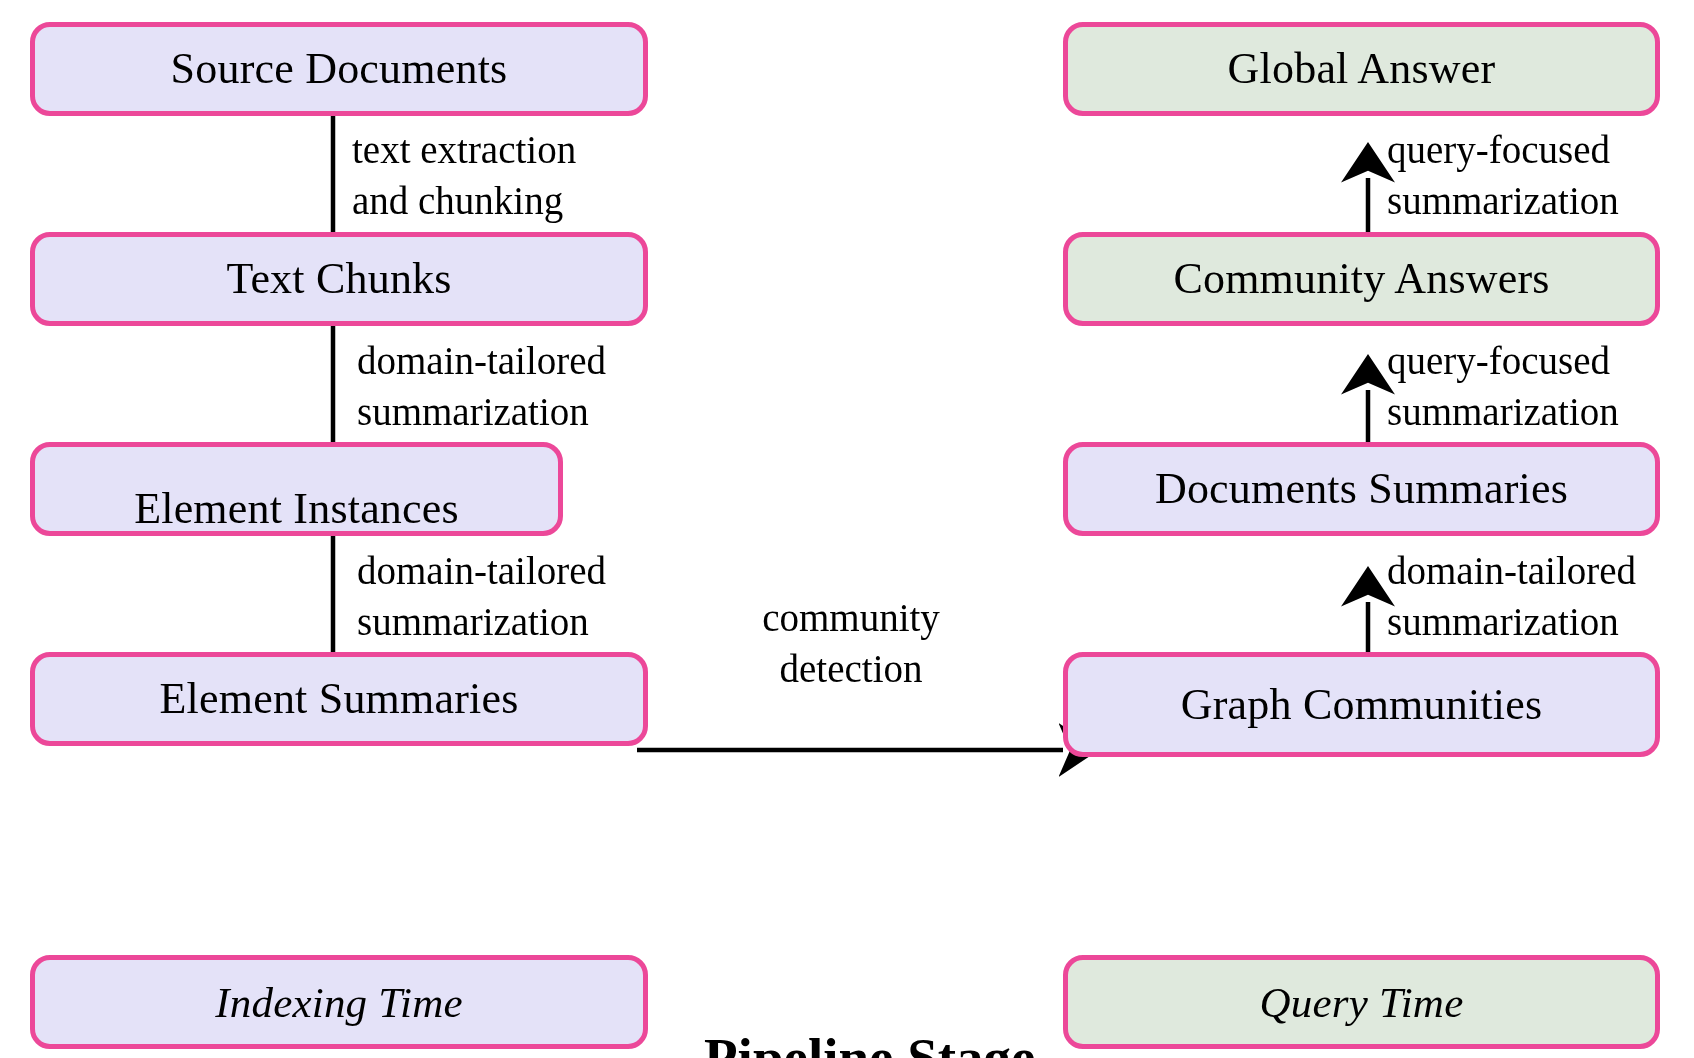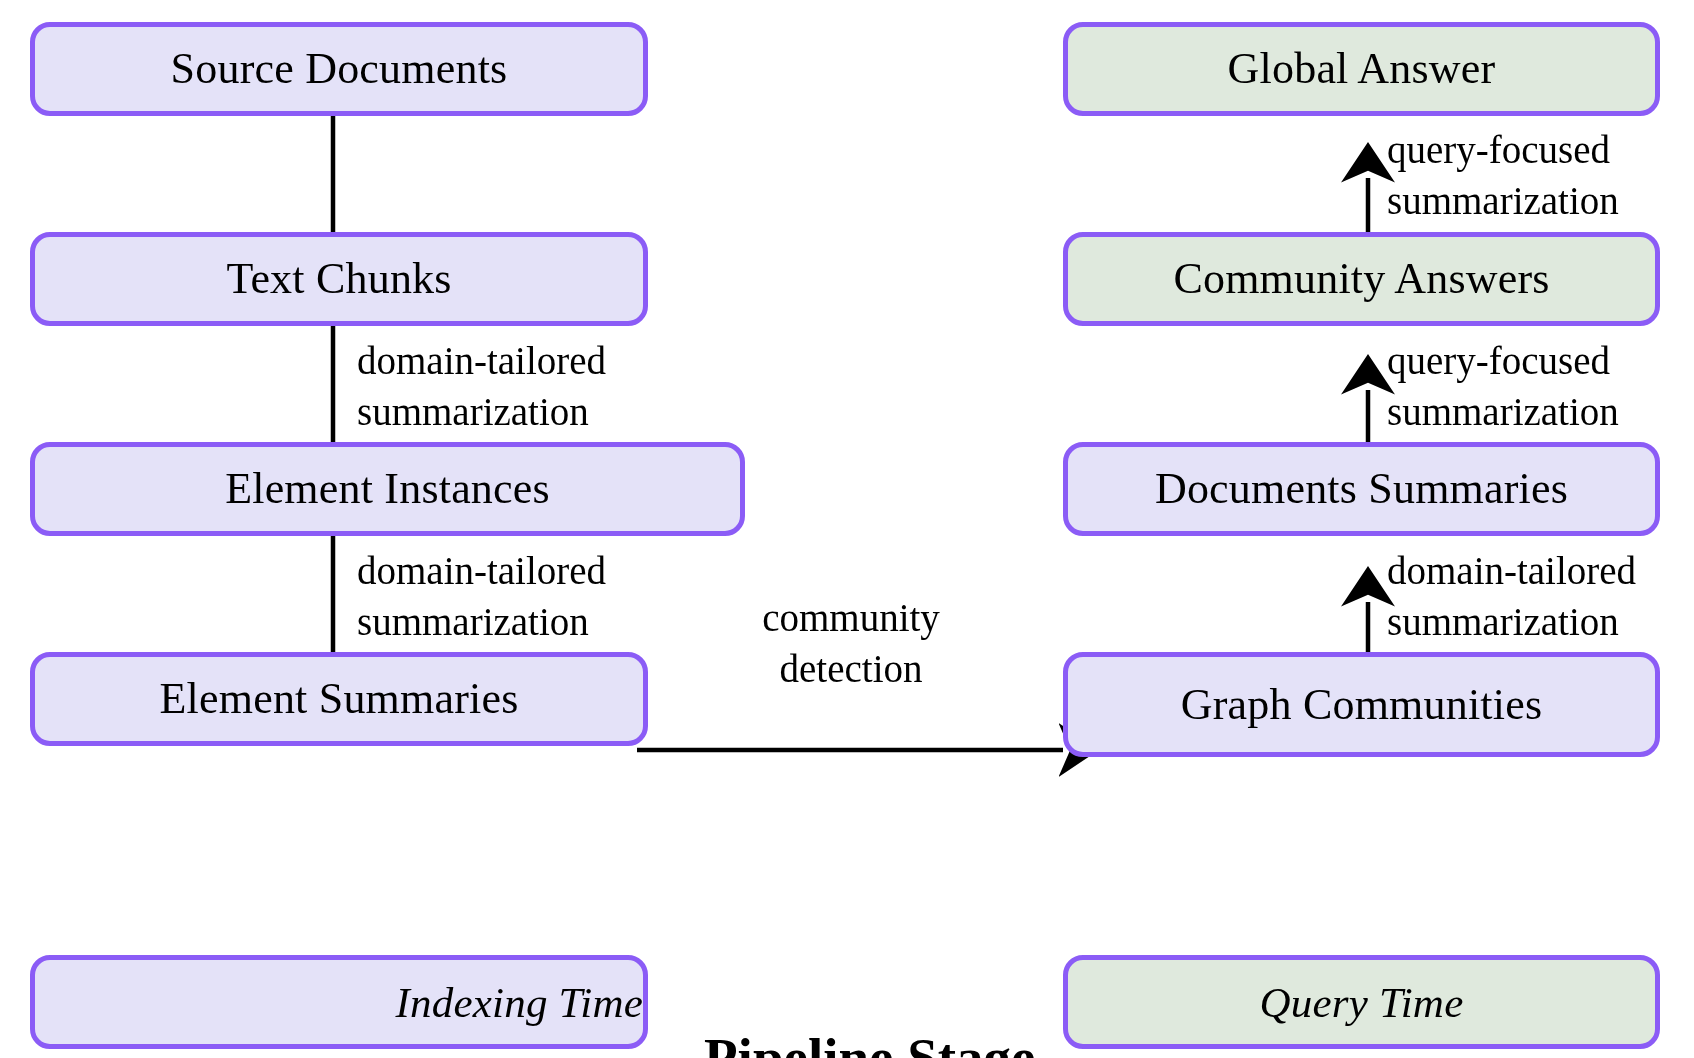--- a/index.html
+++ b/index.html
@@ -23,21 +23,21 @@
     position: absolute;
     left: 0;
     top: 0;
     width: 1694px;
     height: 1058px;
     pointer-events: none;
   }
   .node {
     position: absolute;
     box-sizing: border-box;
-    border: 5px solid #8b5cf6;
+    border: 5px solid #ec4899;
     border-radius: 20px;
     display: flex;
     align-items: center;
     justify-content: center;
     font-size: 44px;
     line-height: 1;
     letter-spacing: 0.2px;
     white-space: nowrap;
   }
   .node.index  { background: #e4e2f8; }
@@ -88,21 +88,21 @@
   </svg>
 
   <div class="node index" style="left:30px; top:22px; width:618px; height:94px;">
     <span>Source Documents</span>
   </div>
 
   <div class="node index" style="left:30px; top:232px; width:618px; height:94px;">
     <span>Text Chunks</span>
   </div>
 
-  <div class="node index" style="left:30px; top:442px; width:715px; height:94px;">
+  <div class="node index" style="left:30px; top:442px; width:533px; height:94px;align-items:flex-end;">
     <span>Element Instances</span>
   </div>
 
   <div class="node index" style="left:30px; top:652px; width:618px; height:94px;">
     <span>Element Summaries</span>
   </div>
 
   <div class="node query" style="left:1063px; top:22px; width:597px; height:94px;">
     <span>Global Answer</span>
   </div>
@@ -112,20 +112,24 @@
   </div>
 
   <div class="node index" style="left:1063px; top:442px; width:597px; height:94px;">
     <span>Documents Summaries</span>
   </div>
 
   <div class="node index" style="left:1063px; top:652px; width:597px; height:105px;">
     <span>Graph Communities</span>
   </div>
 
+  <div class="edge-label" style="left:352px; top:125px;">
+    <div>text extraction</div>
+    <div>and chunking</div>
+  </div>
 
   <div class="edge-label" style="left:357px; top:336px;">
     <div>domain-tailored</div>
     <div>summarization</div>
   </div>
 
   <div class="edge-label" style="left:357px; top:546px;">
     <div>domain-tailored</div>
     <div>summarization</div>
   </div>
@@ -143,21 +147,21 @@
   <div class="edge-label" style="left:1387px; top:336px;">
     <div>query-focused</div>
     <div>summarization</div>
   </div>
 
   <div class="edge-label" style="left:1387px; top:125px;">
     <div>query-focused</div>
     <div>summarization</div>
   </div>
 
-  <div class="node index legend" style="left:30px; top:955px; width:618px; height:94px;justify-content:flex-end;">
+  <div class="node index legend" style="left:30px; top:955px; width:618px; height:94px;">
     <span>Indexing Time</span>
   </div>
 
   <div class="legend-caption" style="left:704px; top:981px; width:310px; text-align:center;">
     <span>Pipeline Stage</span>
   </div>
 
   <div class="node query legend" style="left:1063px; top:955px; width:597px; height:94px;">
     <span>Query Time</span>
   </div>

